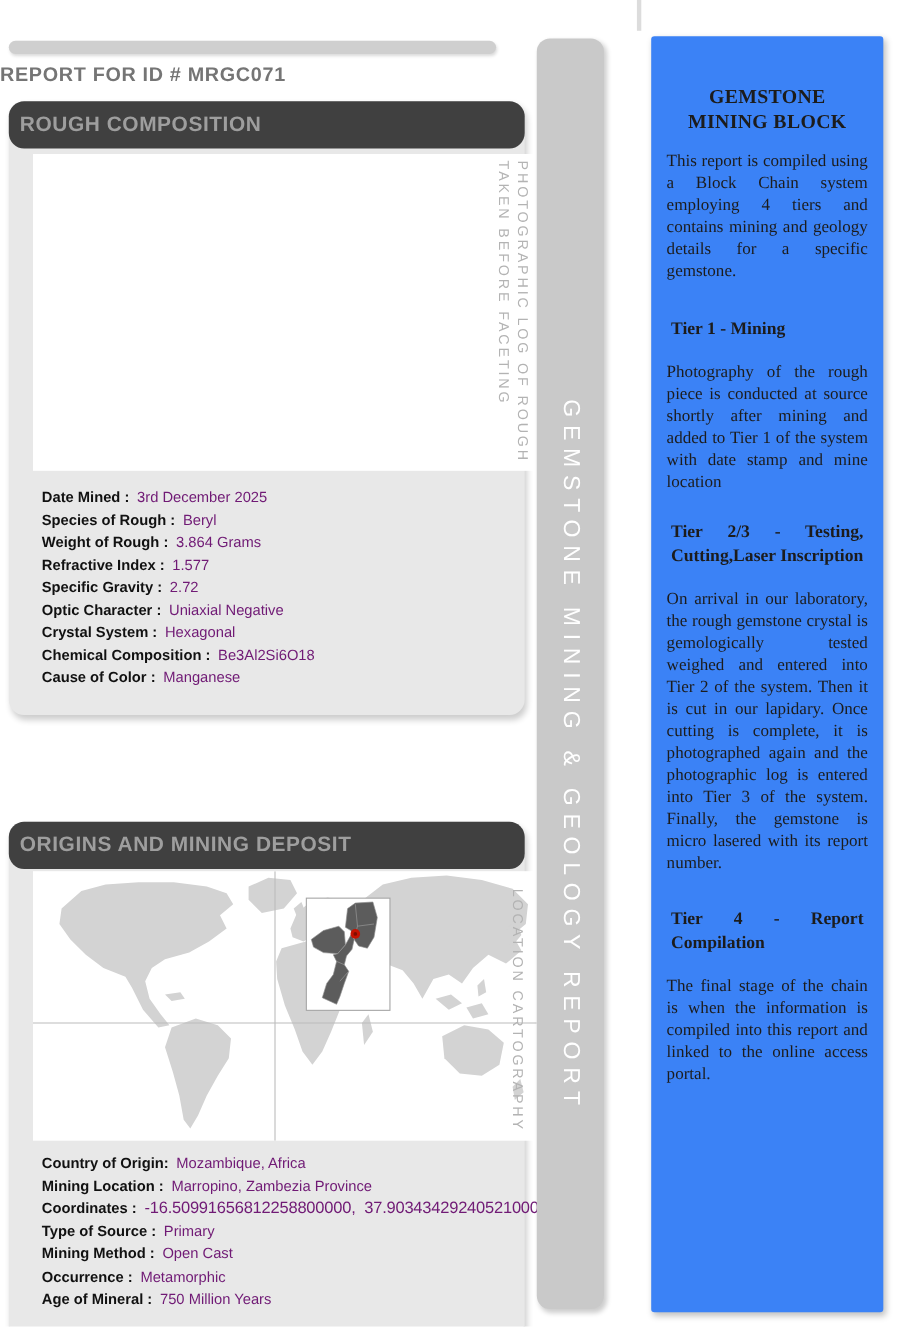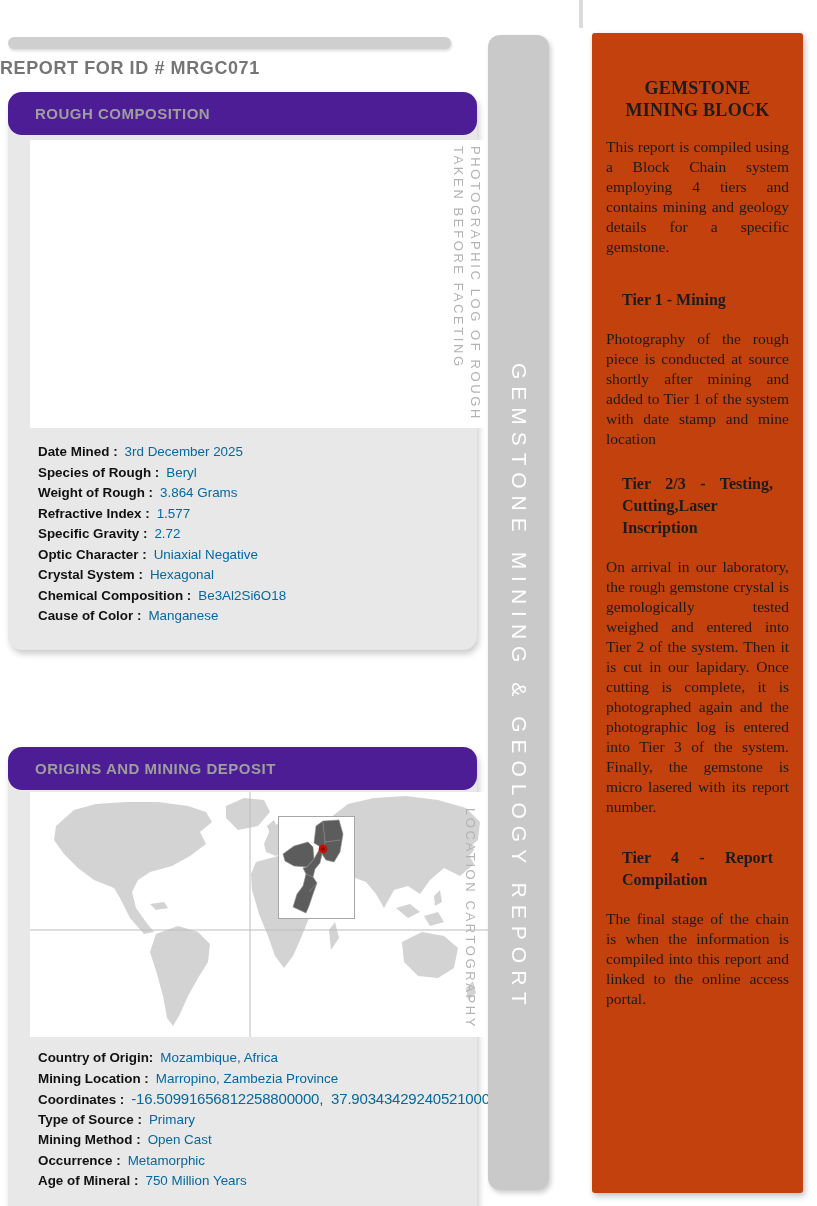--- a/index.html
+++ b/index.html
@@ -11,53 +11,53 @@
   .top-line{position:absolute;left:579px;top:0;width:4px;height:28px;background:#dcdcdc;}
   .top-bar{position:absolute;left:8px;top:37px;width:443px;height:12px;background:#cfcfcf;
     border-radius:7px;box-shadow:1px 2px 3px rgba(0,0,0,0.15);}
   .report-title{position:absolute;left:0;top:58px;width:628px;text-align:left;
     font-size:18px;font-weight:bold;color:#757575;letter-spacing:0.6px;}
   
   .panel{position:absolute;left:8px;width:469px;background:#e8e8e8;border-radius:14px;
     box-shadow:2px 4px 6px rgba(0,0,0,0.20);}
   .panel1{top:92px;height:558px;}
   .panel2{top:747px;height:538px;}
-  .section-header{position:absolute;left:0;top:0;width:100%;height:43px;background:#4c1d95;
-    border-radius:14px;line-height:43px;padding-left:27px;box-sizing:border-box;
-    font-size:15px;font-weight:bold;color:#9e9e9e;letter-spacing:0.5px;}
+  .section-header{position:absolute;left:0;top:0;width:100%;height:43px;background:#404040;
+    border-radius:14px;line-height:43px;padding-left:10px;box-sizing:border-box;
+    font-size:19px;font-weight:bold;color:#9e9e9e;letter-spacing:0.5px;}
   .photo-box{position:absolute;left:22px;top:48px;width:458px;height:288px;background:#ffffff;}
   .map-box{position:absolute;left:22px;top:45px;width:458px;height:245px;background:#ffffff;}
   .map-box svg{position:absolute;left:0;top:0;}
   
   .v-caption{writing-mode:vertical-rl;color:#b3b3b3;font-size:13px;letter-spacing:2.6px;}
   .photo-caption{position:absolute;top:6px;right:4px;height:278px;line-height:17.5px;}
   .photo-caption span{display:block;}
   .map-caption{position:absolute;top:16px;right:10px;height:222px;}
   
   .fields{position:absolute;left:30px;}
   .fields1{top:350px;}
   .fields2{top:301px;}
   .field-row{height:20.5px;line-height:20.5px;white-space:pre;font-size:13.4px;}
   .field-label{font-weight:bold;color:#111111;}
-  .field-value{color:#0369a1;margin-left:7px;}
+  .field-value{color:#701a75;margin-left:7px;}
   .field-value.small{font-size:15px;letter-spacing:-0.2px;}
   
   .banner{position:absolute;left:488px;top:35px;width:61px;height:1155px;background:#c9c9c9;
     border-radius:12px;box-shadow:2px 3px 5px rgba(0,0,0,0.20);}
   .banner-text{position:absolute;top:328px;left:50%;transform:translateX(-50%);
     writing-mode:vertical-rl;font-size:21px;letter-spacing:7px;color:#ffffff;white-space:nowrap;}
   
-  .sidebar{position:absolute;left:592px;top:33px;width:211px;height:1160px;background:#c2410c;
+  .sidebar{position:absolute;left:592px;top:33px;width:211px;height:1160px;background:#3b82f6;
     border-radius:3px;box-shadow:2px 3px 6px rgba(0,0,0,0.25);padding:0 14px;box-sizing:border-box;
     font-family:"Liberation Serif", serif;color:#1c1c1c;overflow:hidden;}
   .sb-title{margin:44px 0 0;text-align:center;font-size:18px;line-height:22px;
     letter-spacing:0.3px;font-weight:bold;}
   .sb-title span{display:block;}
   .sb-p{margin:16px 0 0;font-size:15.5px;line-height:20px;text-align:justify;}
-  .sb-h{margin:30px 16px 0;font-size:16px;line-height:22px;font-weight:bold;text-align:justify;}
+  .sb-h{margin:30px 4px 0;font-size:16px;line-height:22px;font-weight:bold;text-align:justify;}
   .sb-h.first{margin-top:32px;}
   .sb-h.second{margin-top:24px;}
   .sb-body{margin:18px 0 0;font-size:15.5px;line-height:20px;text-align:justify;}
 </style>
 </head>
 <body>
 
 <div class="top-line"></div>
 <div class="top-bar"></div>
 <div class="report-title">REPORT FOR ID # MRGC071</div>

